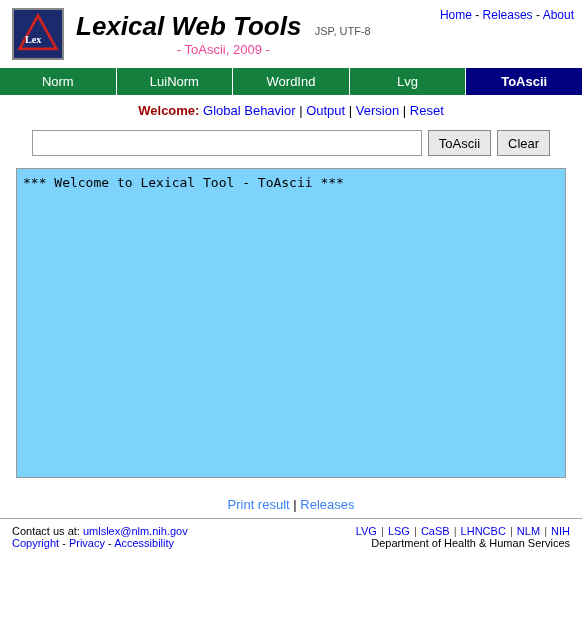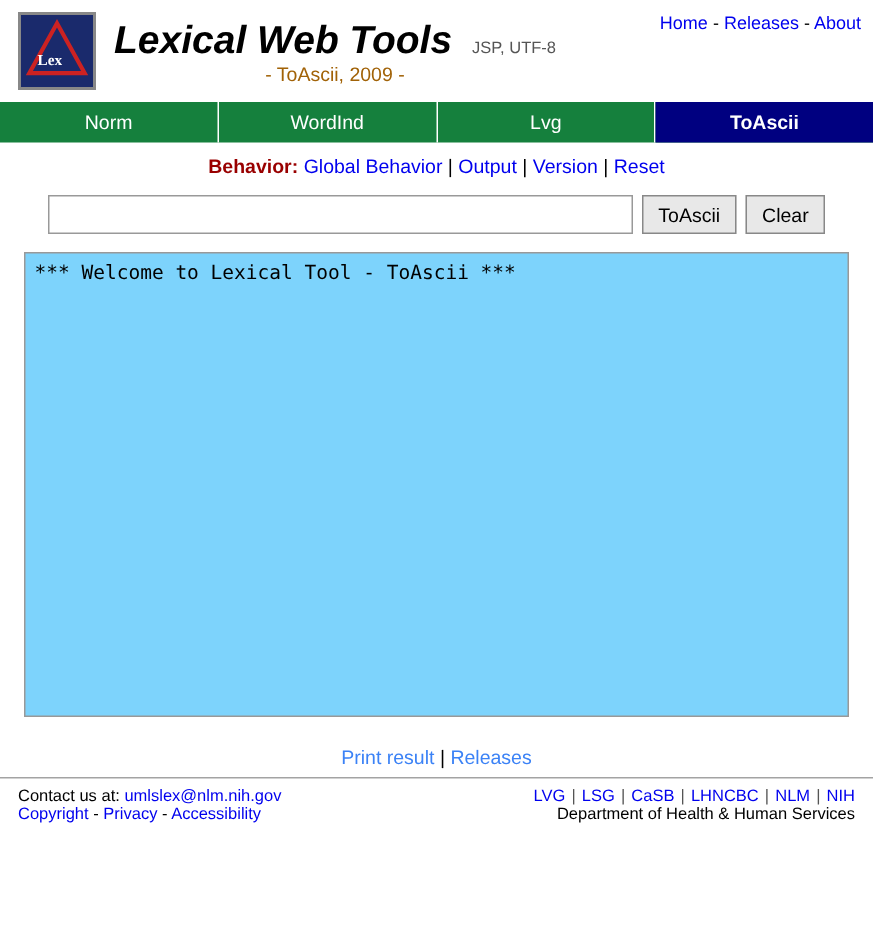--- a/index.html
+++ b/index.html
@@ -10,21 +10,21 @@
     #logo-img {
       width: 52px; height: 52px;
       background: #f97316;
       border: 2px solid #888;
       display: flex; align-items: center; justify-content: center;
       overflow: hidden; flex-shrink: 0;
     }
     #logo-img svg { width: 48px; height: 48px; }
     #header-text { margin-left: 12px; }
     #header-title { font-size: 26px; font-style: italic; font-weight: bold; color: #000; }
-    #header-subtitle { font-size: 13px; color: #a16207; text-align: center; }
+    #header-subtitle { font-size: 13px; color: #ec4899; text-align: center; }
     #top-links { position: absolute; top: 8px; right: 8px; font-size: 12px; text-align: right; }
     #top-links a { color: #00e; text-decoration: none; }
 
     
     #nav-tabs { display: flex; background: #15803d; }
     .nav-tab {
       flex: 1; text-align: center; padding: 6px 0;
       color: #fff; font-size: 13px; cursor: pointer;
       border-right: 1px solid #fff;
     }
@@ -99,27 +99,28 @@
     <div id="header-title">
       <span>Lexical Web Tools</span>
       <span style="font-size:11px; font-style:normal; font-weight:normal; color:#555; margin-left:6px;">JSP, UTF-8</span>
     </div>
     <div id="header-subtitle">- ToAscii, 2009 -</div>
   </div>
 </div>
 
 <div id="nav-tabs">
 <div class="nav-tab">Norm</div>
+    <div class="nav-tab">LuiNorm</div>
     <div class="nav-tab">WordInd</div>
     <div class="nav-tab">Lvg</div>
     <div class="nav-tab active">ToAscii</div>
   </div>
 
 <div id="options-bar">
-  <span class="label">Behavior:</span>
+  <span class="label">Welcome:</span>
   <span id="options-links"><a href="#">Global Behavior</a><span> | </span><a href="#">Output</a><span> | </span><a href="#">Version</a><span> | </span><a href="#">Reset</a></span>
 </div>
 
 <div id="input-row">
   <input id="main-input" type="text" style="">
   <button class="action-btn">ToAscii</button>
   <button class="action-btn">Clear</button>
 </div>
 
 <div id="output-section">

